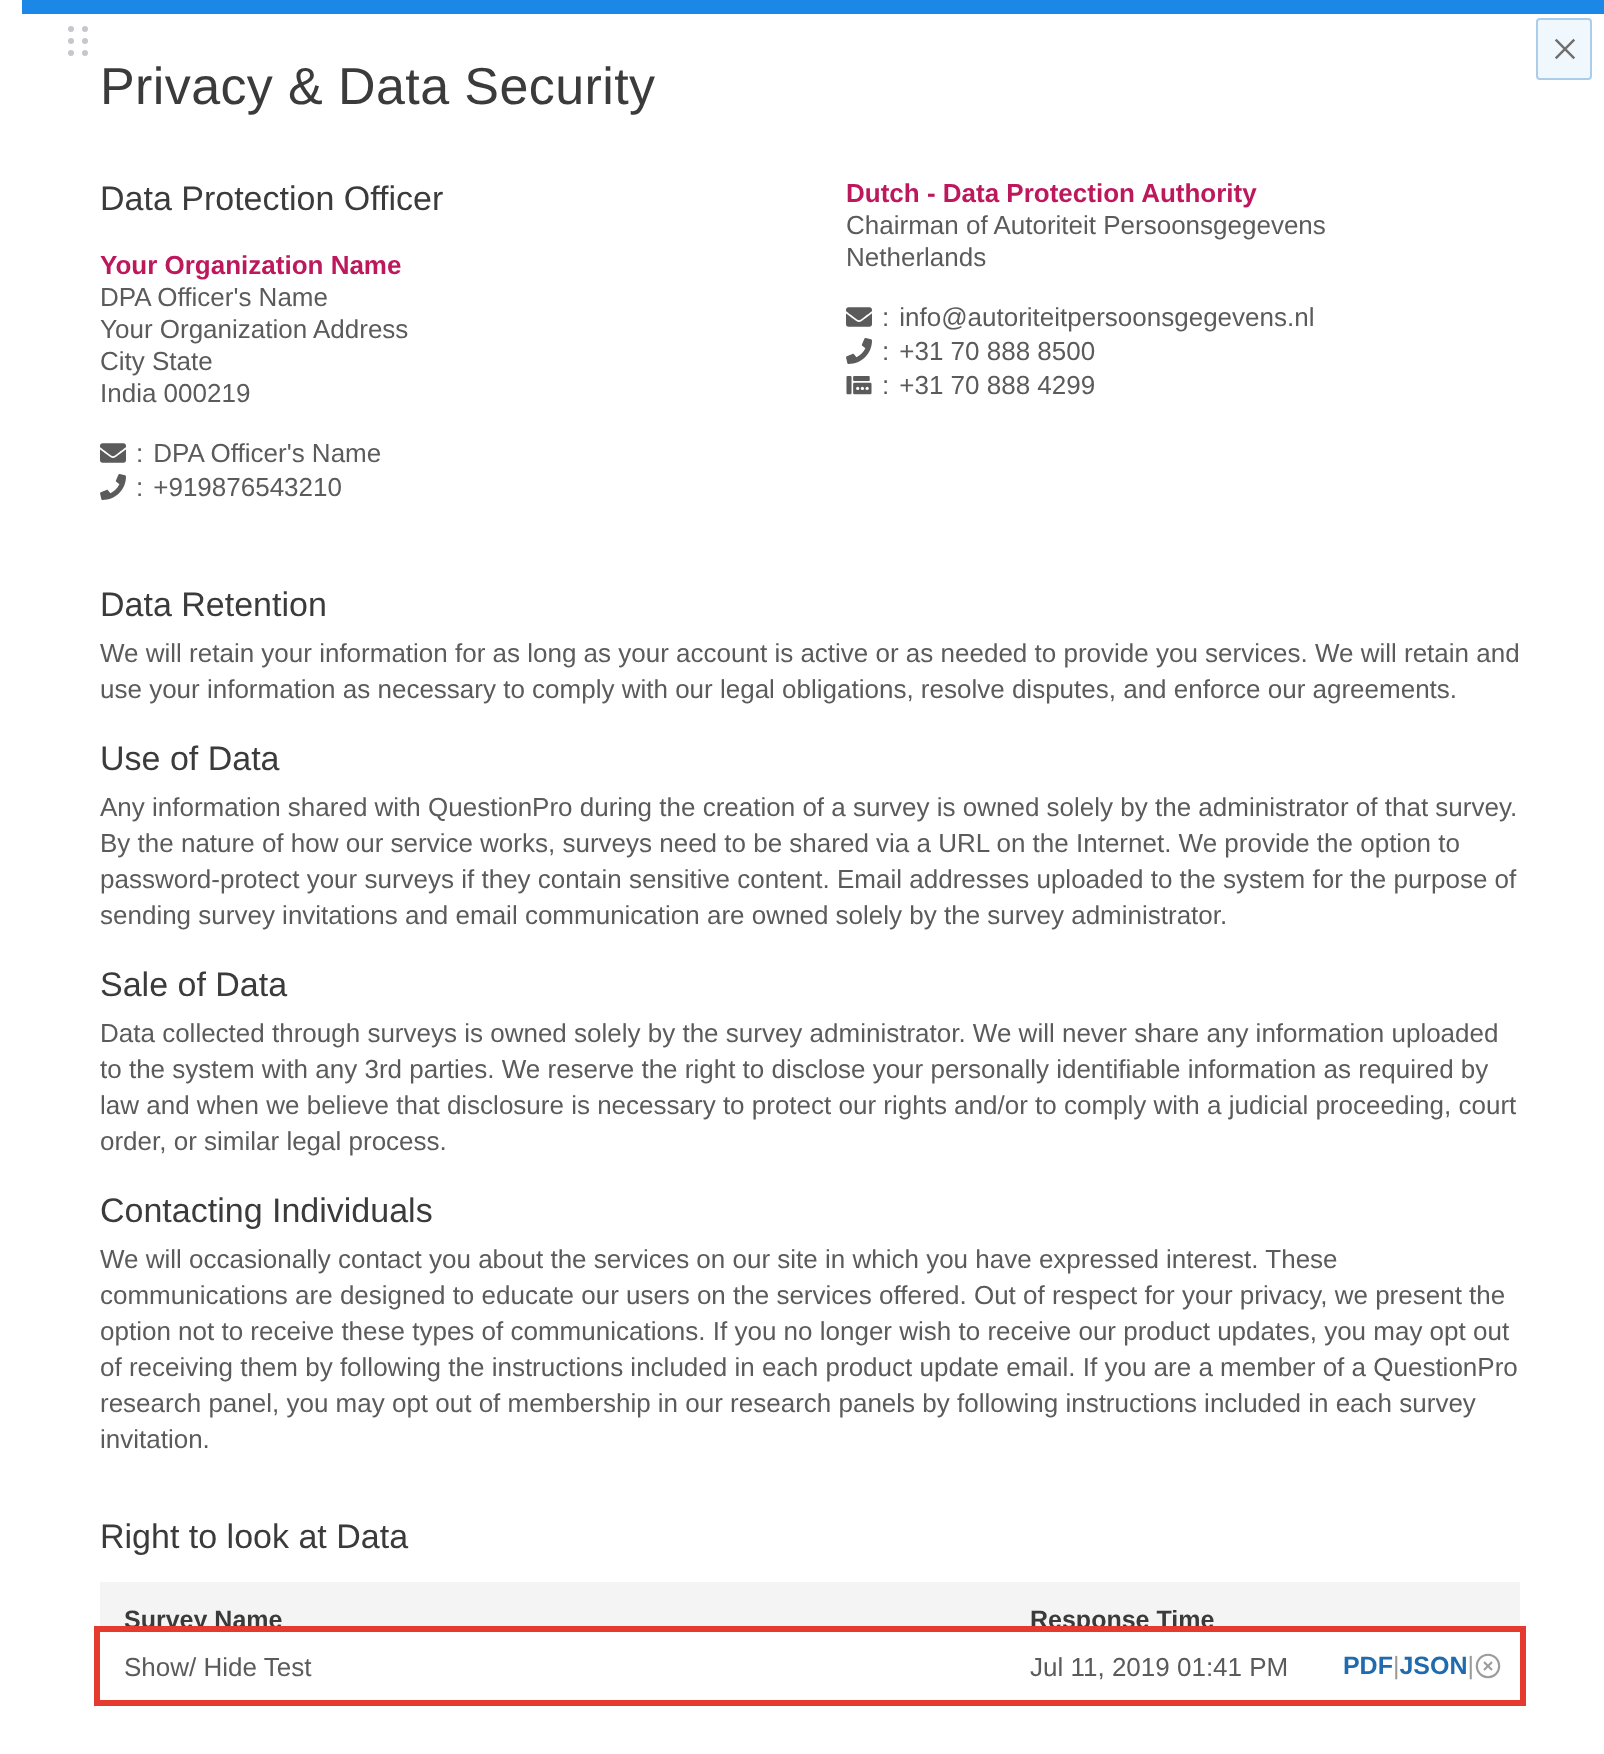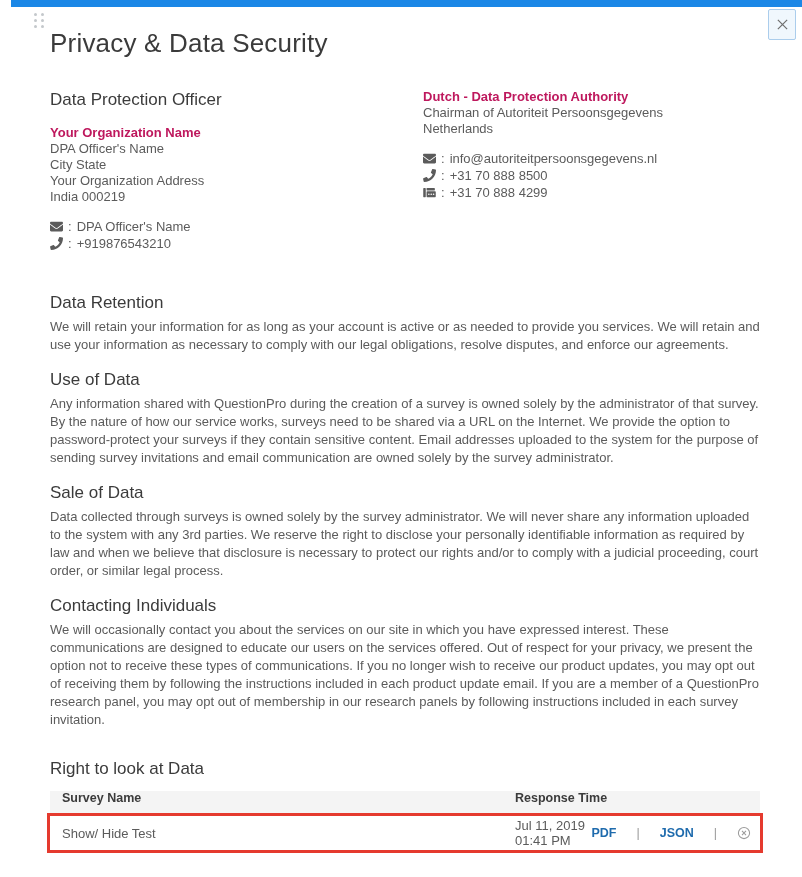--- a/index.html
+++ b/index.html
@@ -53,37 +53,37 @@
 
   .text-section { margin-top: 15px; }
   .text-section.first { margin-top: 40px; }
   .text-section h2 { margin-bottom: 4px; }
   .text-section p { margin: 0; font-size: 13px; line-height: 18px; }
 
   .table-section { margin-top: 29px; }
   .table-section h2 { margin-bottom: 11px; }
   .gdpr-table { width: 100%; }
   .thead {
-    display: flex; align-items: flex-start; background: #f4f4f4;
+    display: flex; align-items: flex-end; background: #f4f4f4;
     height: 26px; padding: 0 12px;
     font-size: 12.5px; font-weight: 700; color: #3b3b3b;
   }
   .col-name { width: 453px; flex: none; }
   .col-time { flex: 1; }
   .trow {
     display: flex; align-items: center;
     height: 40px; padding: 0 9px;
     margin: -4px -3px 0;
     border: 3px solid #e53a2e;
     background: #ffffff;
     position: relative;
     font-size: 13px;
   }
   .trow .col-name, .trow .col-time { padding-left: 3px; }
-  .actions { margin-left: auto; display: flex; align-items: flex-end; gap: 20px; font-size: 12.5px; }
+  .actions { margin-left: auto; display: flex; align-items: flex-end; gap: 0; font-size: 12.5px; }
   a.link { color: #1f6bad; text-decoration: none; font-weight: 700; cursor: pointer; }
   .pipe { color: #9a9a9a; }
   .circle-x { display: inline-flex; cursor: pointer; }
   .circle-x svg { width: 14px; height: 14px; }
 
   .forgotten-section { margin-top: 21px; }
   .forgotten-section h2 { margin-bottom: 13px; }
 </style>
 </head>
 <body>
@@ -108,22 +108,22 @@
 
   <div class="content">
     <h1>Privacy &amp; Data Security</h1>
 
     <div class="columns">
 
       <div class="col-left">
         <h2>Data Protection Officer</h2>
         <div class="org-name">Your Organization Name</div>
         <div class="addr-line">DPA Officer's Name</div>
+        <div class="addr-line">Your Organization Address</div>
         <div class="addr-line">City State</div>
-        <div class="addr-line">Your Organization Address</div>
         <div class="addr-line">India 000219</div>
         <div class="contact">
           <div class="contact-line">
             <svg viewBox="0 0 512 512">
                 <path d="M502.3 190.8c3.9-3.1 9.7-.2 9.7 4.7V400c0 26.5-21.5 48-48 48H48c-26.5 0-48-21.5-48-48V195.6c0-5 5.7-7.8 9.7-4.7 22.4 17.4 52.1 39.5 154.1 113.6 21.1 15.4 56.7 47.8 92.2 47.6 35.7.3 72-32.8 92.3-47.6 102-74.1 131.6-96.3 154-113.5zM256 320c23.2.4 56.6-29.2 73.4-41.4 132.7-96.3 142.8-104.7 173.4-128.7 5.8-4.5 9.2-11.5 9.2-18.9v-19c0-26.5-21.5-48-48-48H48C21.5 64 0 85.5 0 112v19c0 7.4 3.4 14.3 9.2 18.9 30.6 23.9 40.7 32.4 173.4 128.7 16.8 12.2 50.2 41.8 73.4 41.4z"></path>
               </svg>
             <span class="sep">:</span>
             <span>DPA Officer's Name</span>
           </div>
           <div class="contact-line">

